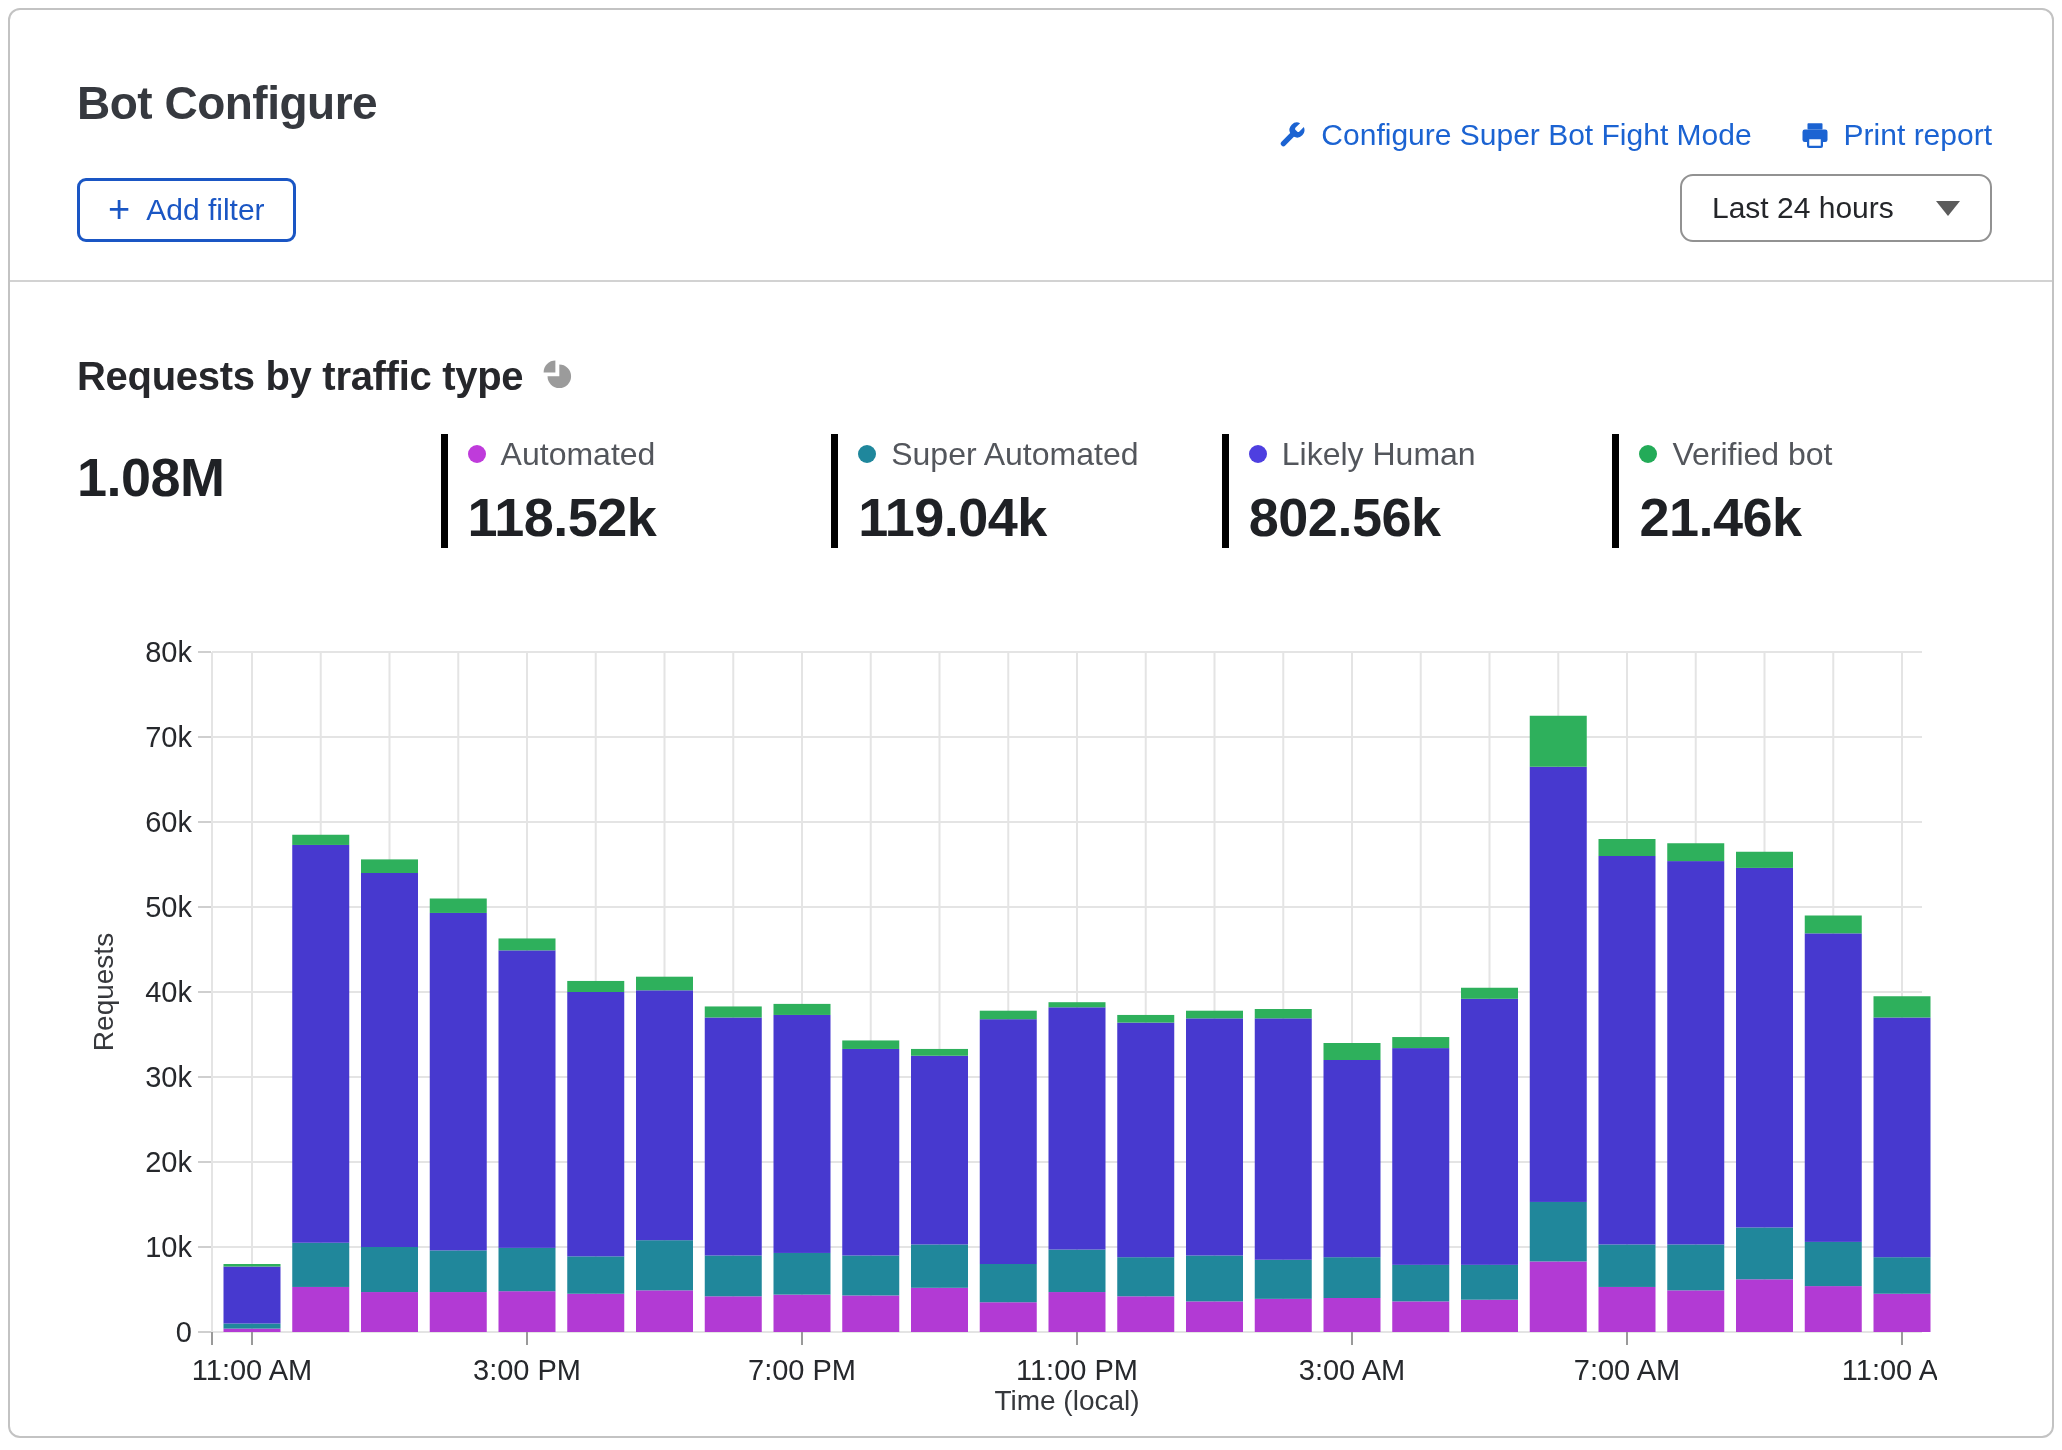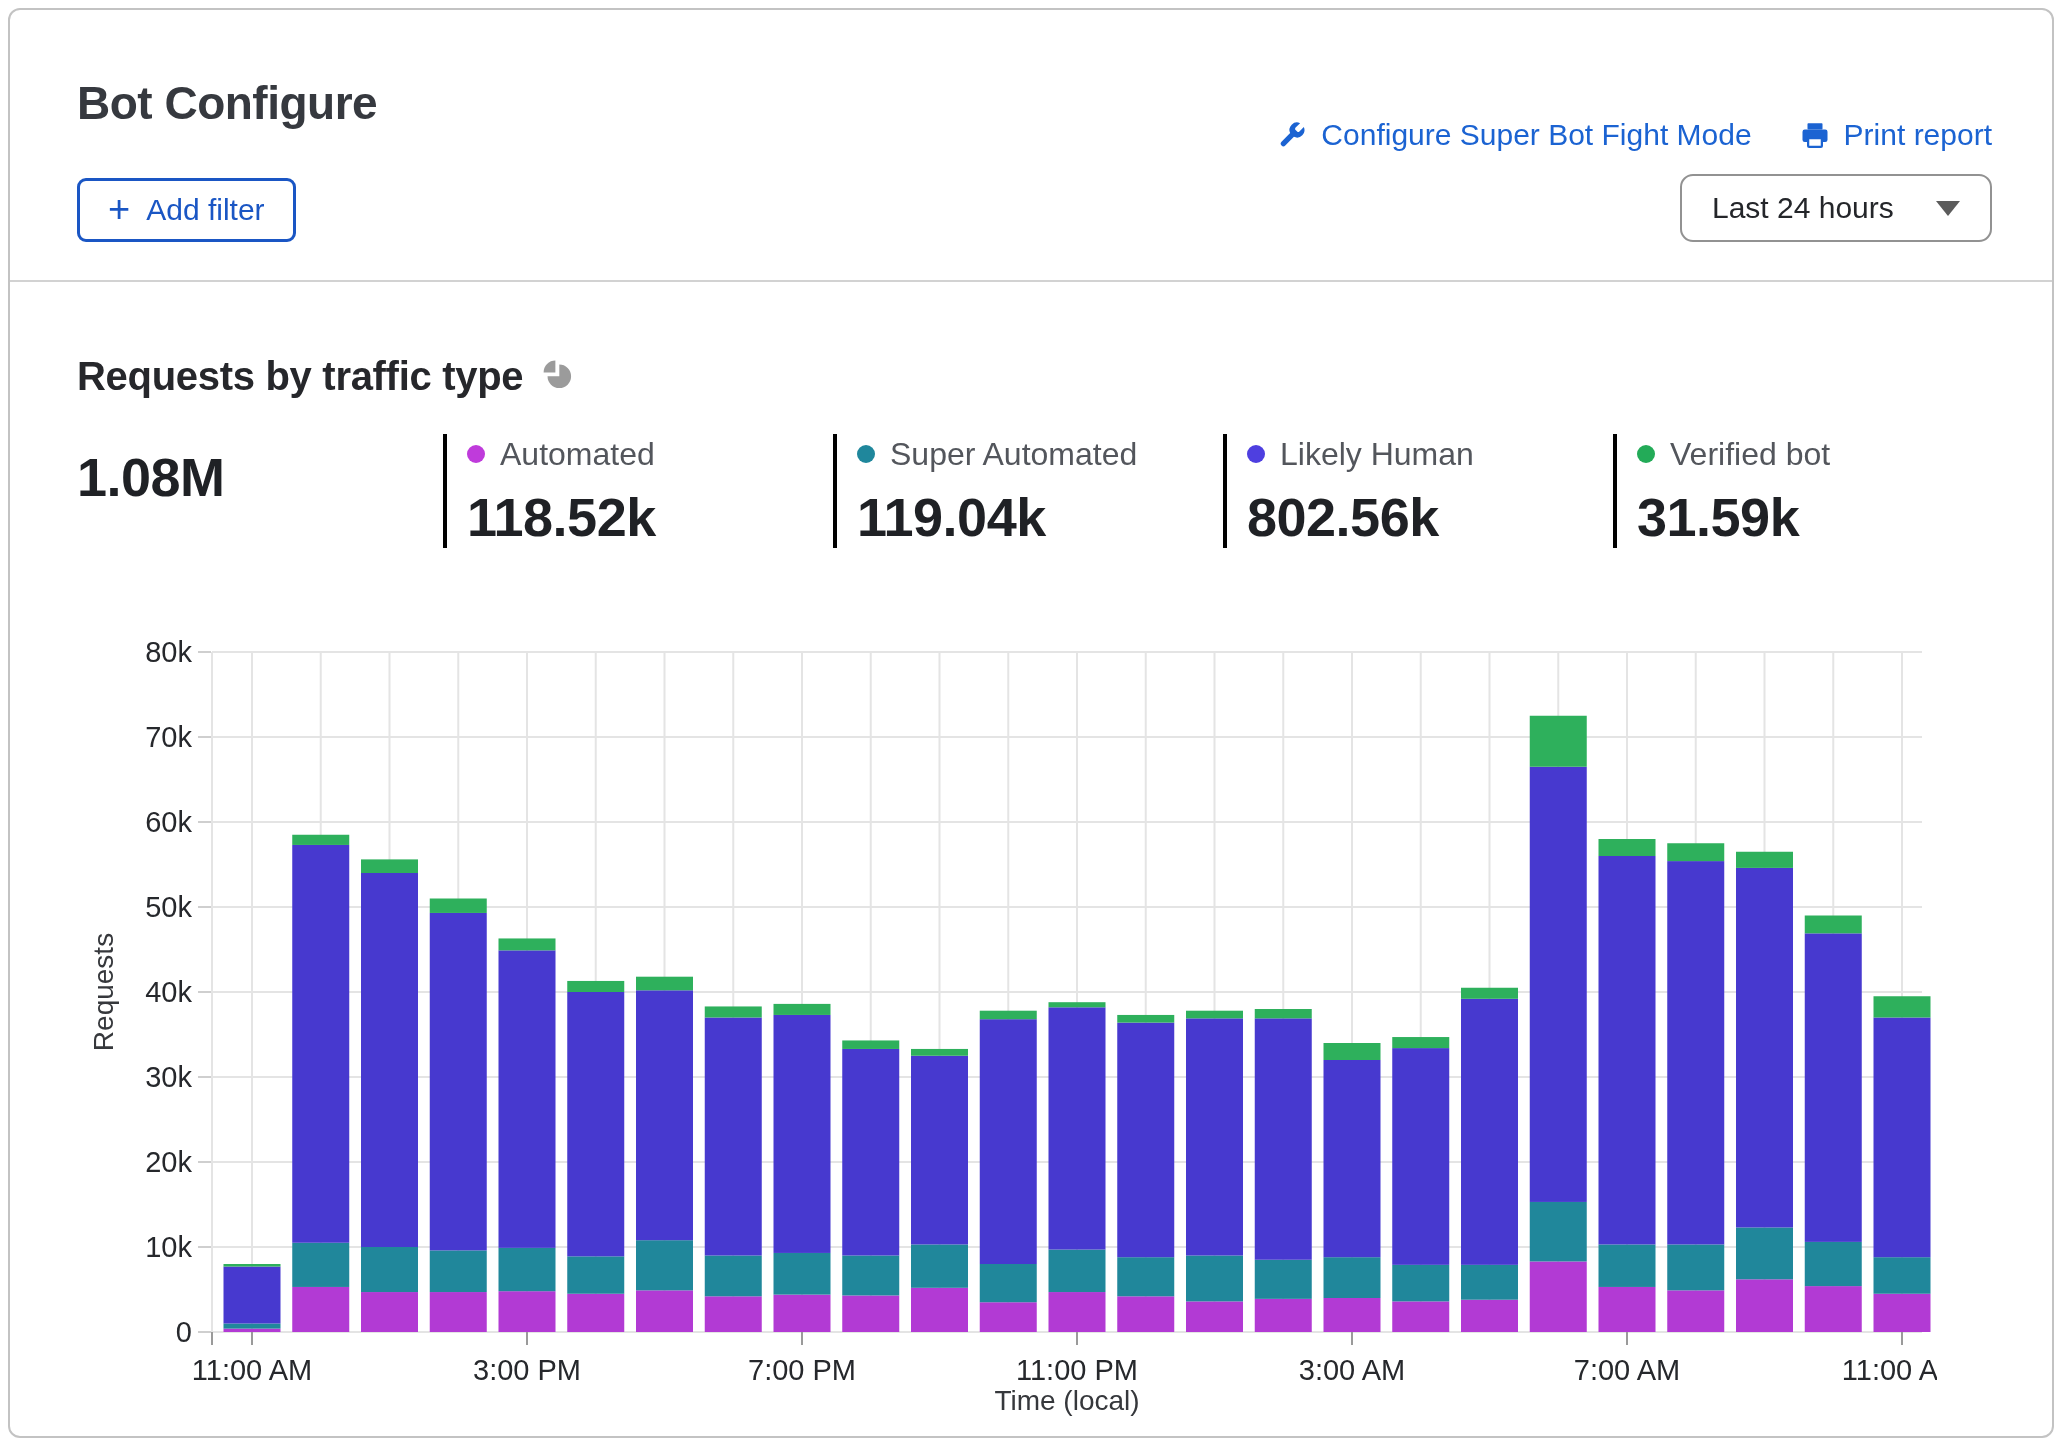--- a/index.html
+++ b/index.html
@@ -18,21 +18,21 @@
   .plus-glyph{font-size:38px;line-height:1;font-weight:400;margin-top:-3px;}
   .time-range{position:absolute;right:60px;top:164px;width:312px;height:68px;box-sizing:border-box;
         border:2px solid #929292;border-radius:13px;background:#fff;display:flex;align-items:center;
         justify-content:space-between;padding:0 30px;font-size:30px;color:#24262a;cursor:pointer;}
   .caret-down{width:0;height:0;border-left:12px solid transparent;border-right:12px solid transparent;
         border-top:15px solid #5c5c5c;}
   
   .section-heading{position:absolute;left:67px;top:344px;display:flex;align-items:center;gap:18px;}
   .section-heading .txt{font-size:40px;font-weight:700;color:#26272b;letter-spacing:-.3px;}
   .stats-row{position:absolute;left:67px;top:424px;width:1926px;display:flex;}
-  .stat{flex:1;box-sizing:border-box;padding-left:20px;border-left:4px solid #000000;}
+  .stat{flex:1;box-sizing:border-box;padding-left:20px;border-left:7px solid #000000;}
   .stat:first-child{padding-left:0;border-left:none;}
   .stat-label-row{display:flex;align-items:center;gap:15px;height:40px;}
   .stat-dot{width:18px;height:18px;border-radius:50%;}
   .stat-label{font-size:32px;color:#53565c;}
   .stat-value{margin-top:12px;font-size:54px;font-weight:700;color:#1f2125;letter-spacing:-.5px;}
   #chart-svg{position:absolute;left:67px;top:612px;}
   #chart-svg text{font-family:"Liberation Sans",sans-serif;}
 </style>
 </head>
 <body>
@@ -107,21 +107,21 @@
         <span class="stat-dot" style="background: rgb(78, 63, 224);"></span>
         <span class="stat-label">Likely Human</span>
       </div>
       <div class="stat-value">802.56k</div>
     </div>
     <div class="stat">
       <div class="stat-label-row">
         <span class="stat-dot" style="background: rgb(35, 171, 88);"></span>
         <span class="stat-label">Verified bot</span>
       </div>
-      <div class="stat-value">31.59k</div>
+      <div class="stat-value">21.46k</div>
     </div>
   </div>
 
   <svg id="chart-svg" width="1860" height="800" viewBox="0 0 1860 800">
       <line x1="135" y1="710" x2="1845" y2="710" stroke="#e4e4e4" stroke-width="2"></line>
       <line x1="121" y1="710" x2="134" y2="710" stroke="#cfcfcf" stroke-width="2"></line>
       <text x="115" y="720" text-anchor="end" font-size="29" fill="#26282c">0</text>
       <line x1="135" y1="625" x2="1845" y2="625" stroke="#e4e4e4" stroke-width="2"></line>
       <line x1="121" y1="625" x2="134" y2="625" stroke="#cfcfcf" stroke-width="2"></line>
       <text x="115" y="635" text-anchor="end" font-size="29" fill="#26282c">10k</text>

